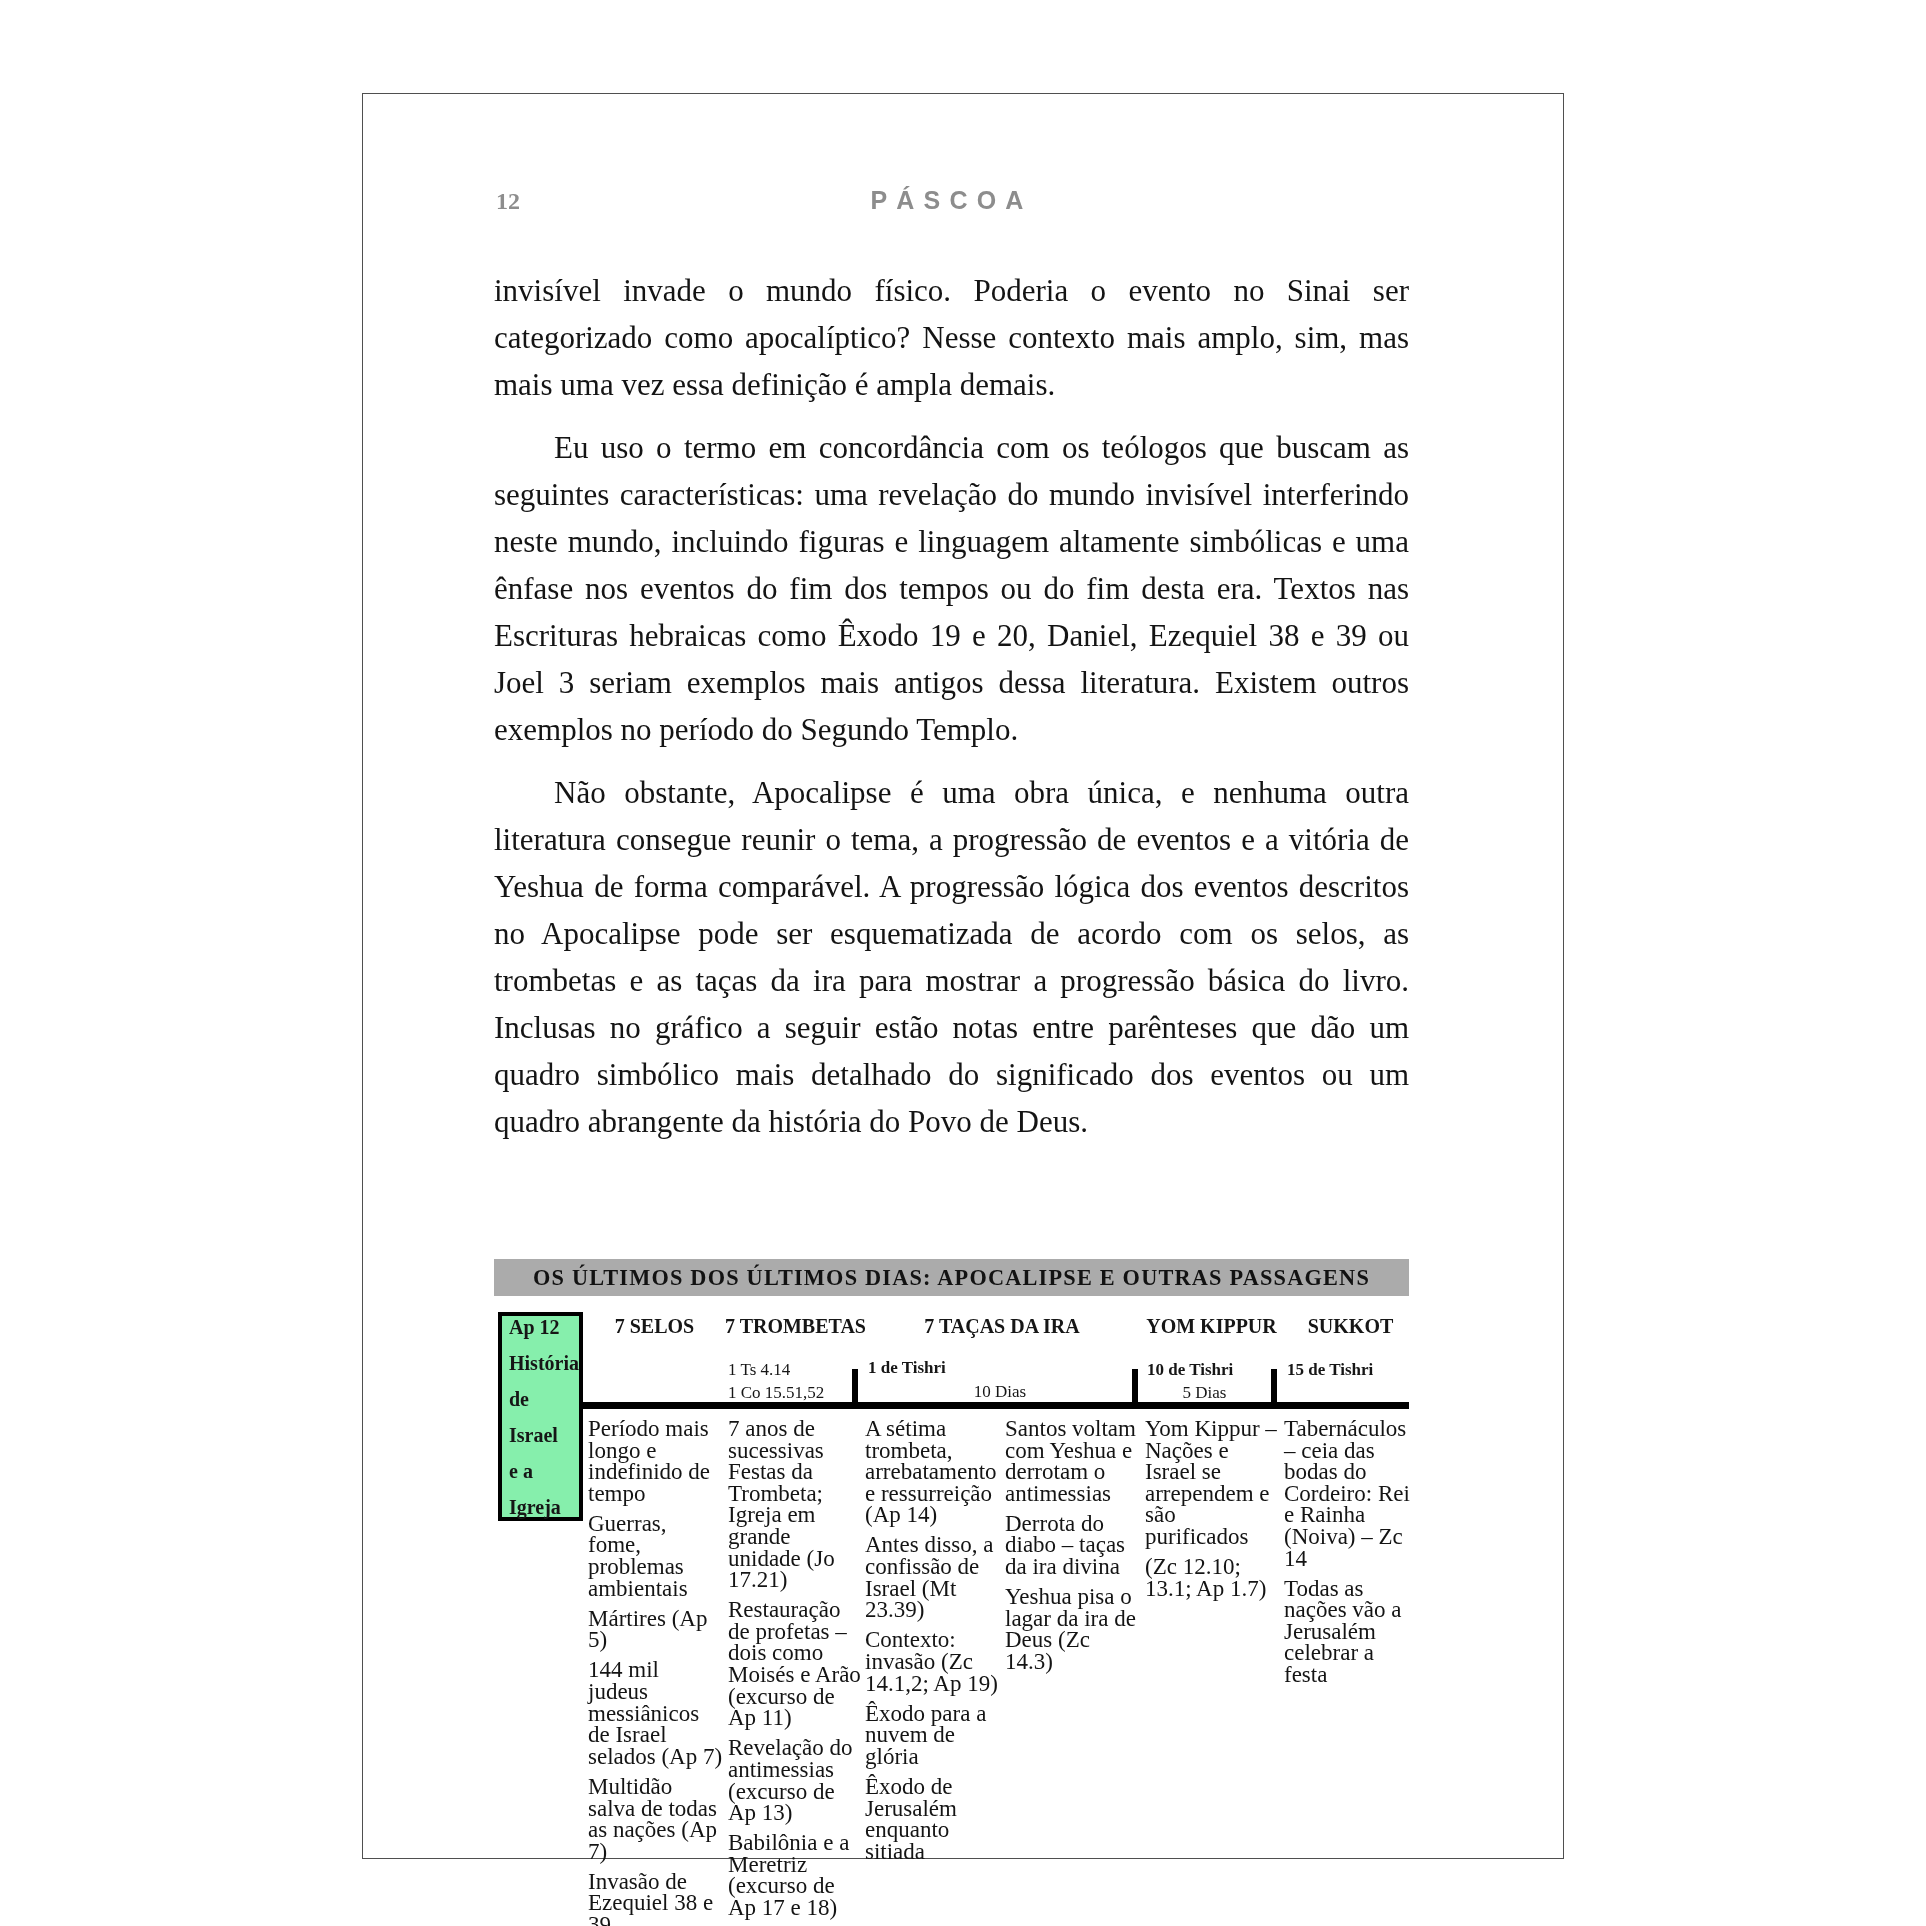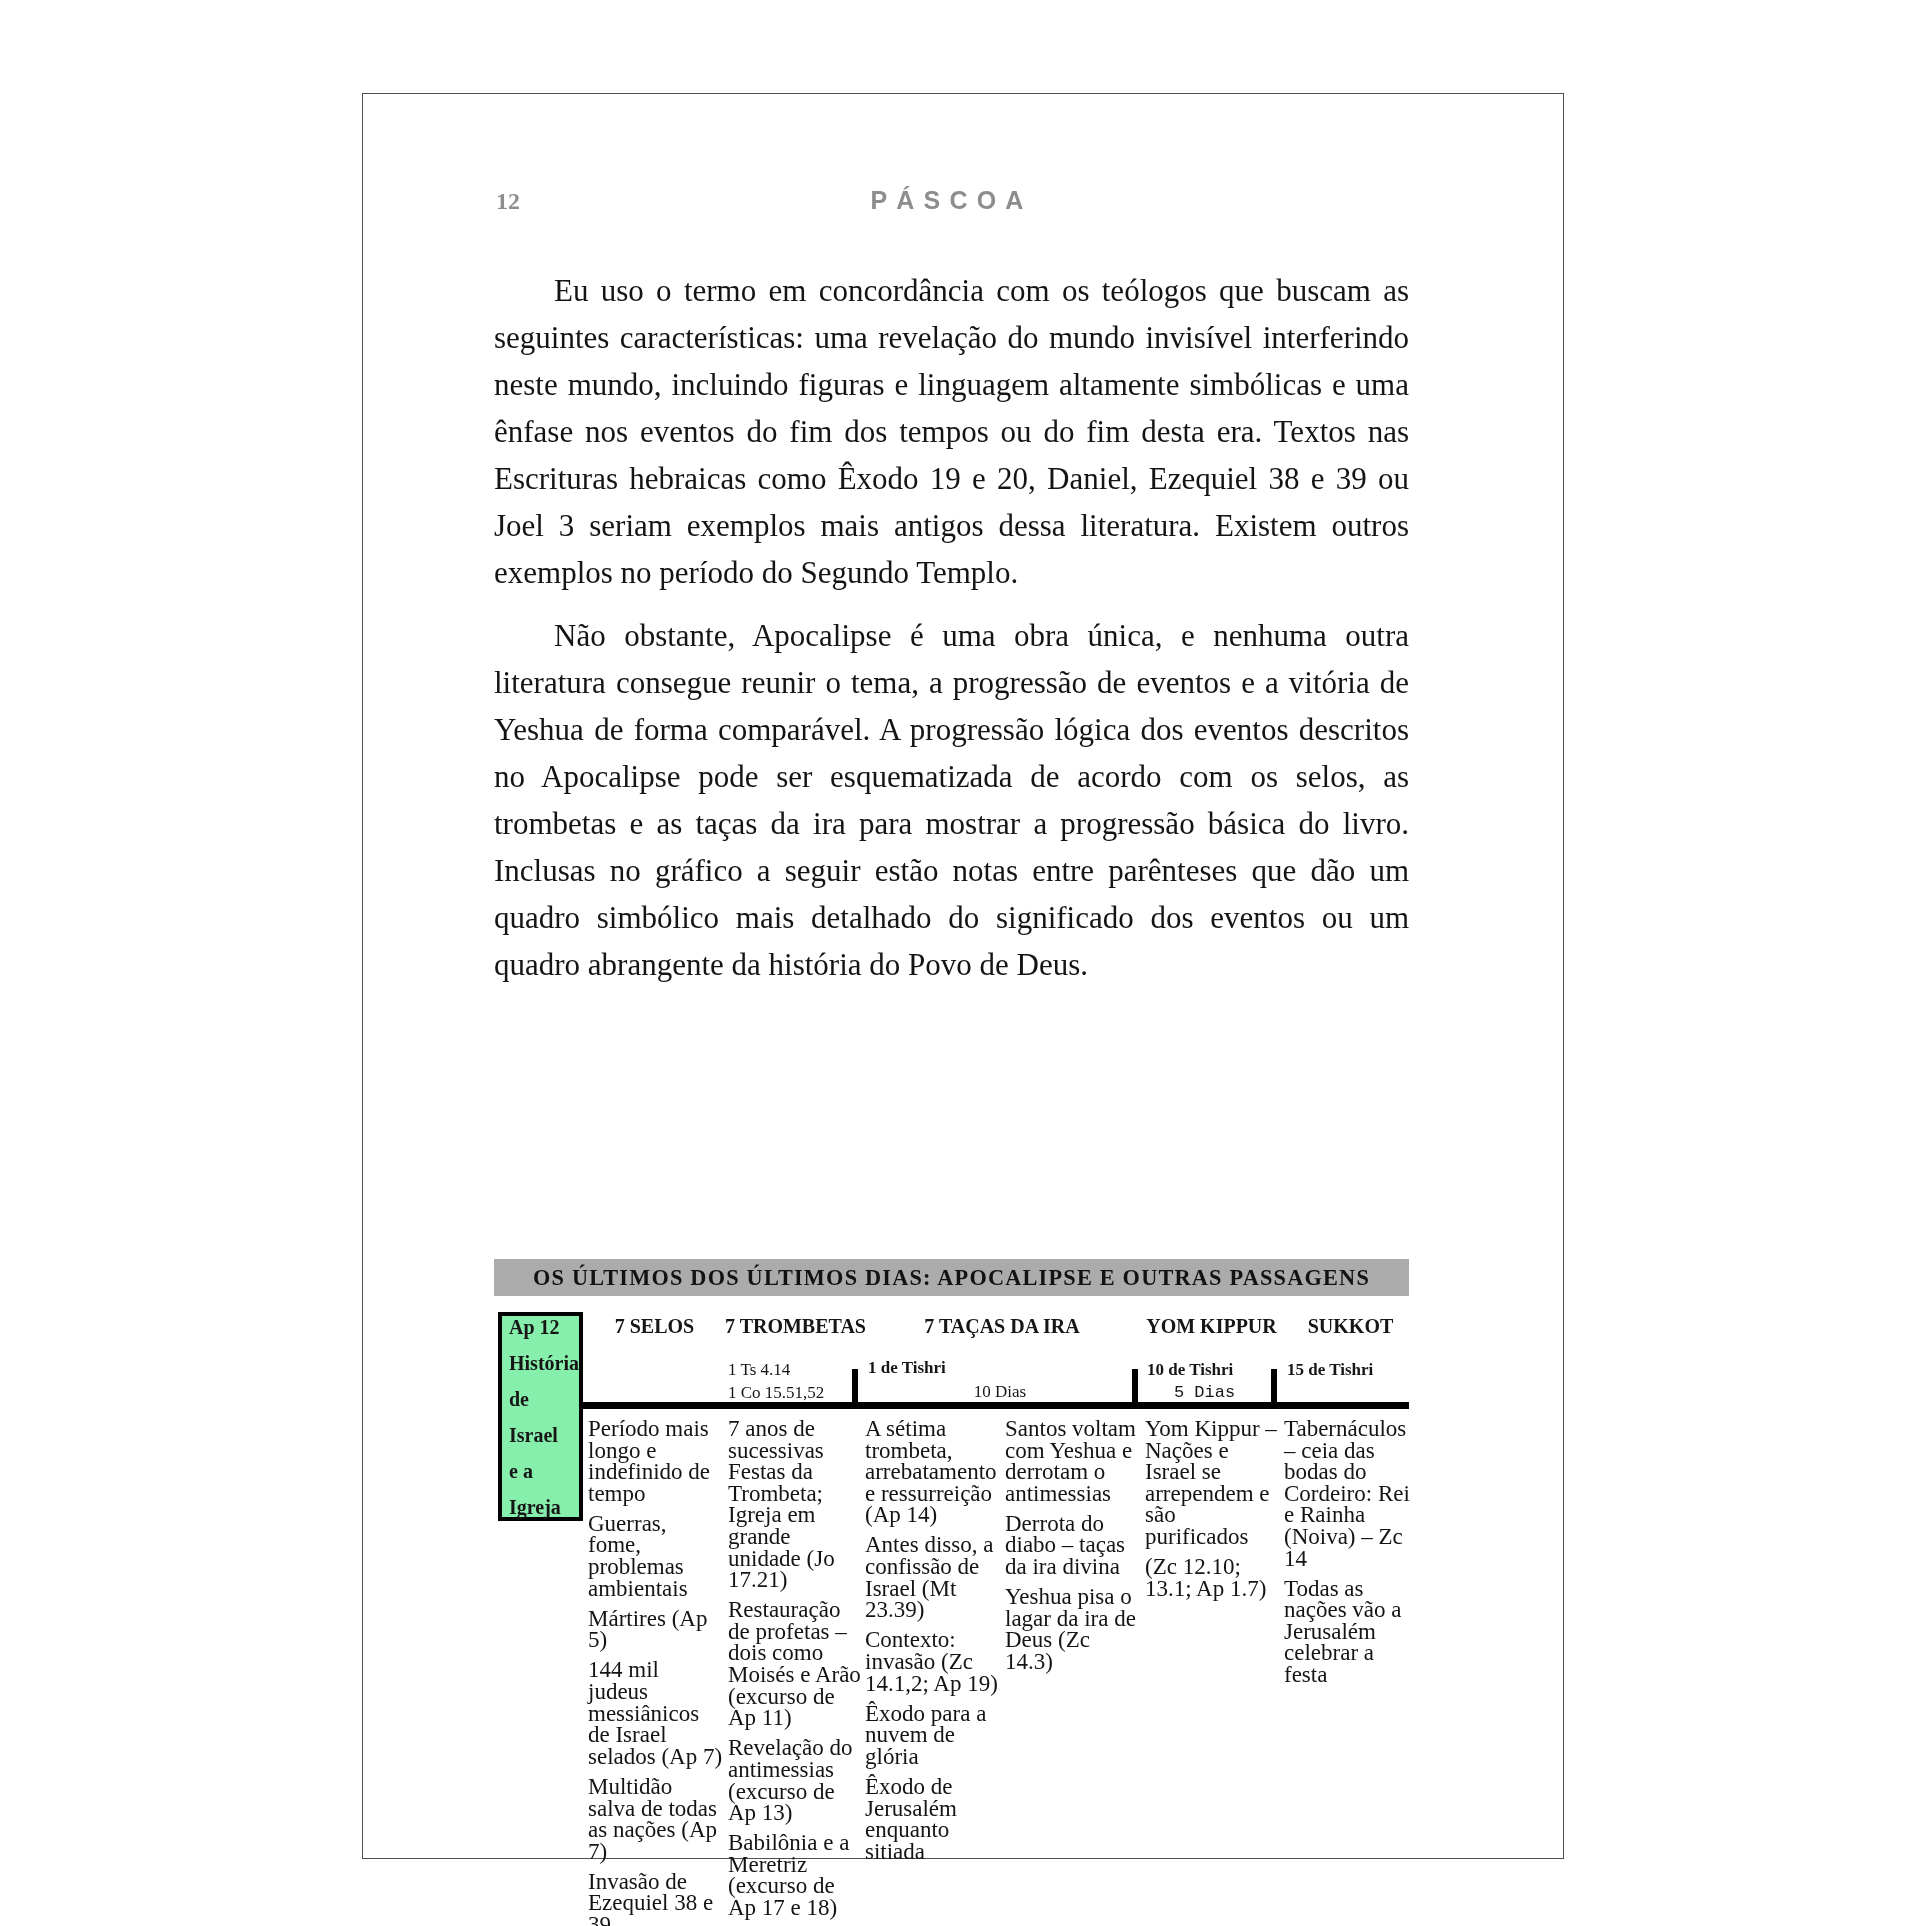--- a/index.html
+++ b/index.html
@@ -36,39 +36,40 @@
   .h-yomkippur{left:774px;width:149px;}
   .h-sukkot{left:913px;width:149px;}
 
   .tlref{position:absolute;left:365px;top:1264px;font-size:17px;line-height:23px;}
   .tlmark{position:absolute;font-weight:bold;font-size:17px;white-space:nowrap;}
   .m1{left:505px;top:1264px;}
   .m2{left:784px;top:1266px;}
   .m3{left:924px;top:1266px;}
   .tlspan{position:absolute;font-size:17px;text-align:center;}
   .s10{left:502px;top:1288px;width:270px;}
-  .s5{left:772px;top:1289px;width:139px;font-family:Liberation Mono, monospace;}
+  .s5{left:772px;top:1289px;width:139px;}
   .tick{position:absolute;top:1275px;width:6.2px;height:38px;background:#000;}
   .t1{left:489px;} .t2{left:769px;} .t3{left:908px;}
   .rule{position:absolute;left:218px;top:1308px;width:828px;height:7px;background:#000;}
 
   .tcol{position:absolute;top:1324px;width:136px;font-size:23px;line-height:21.6px;color:#141414;}
   .c1{left:225px;} .c2{left:365px;} .c3{left:502px;} .c4{left:642px;} .c5{left:782px;} .c6{left:921px;}
   .tcol .item{margin:0 0 8.5px 0;}
 </style>
 </head>
 <body>
 
 <div class="canvas">
   <div class="page">
 
     <div class="pagenum">12</div>
     <div class="runhead">PÁSCOA</div>
 
     <div class="bodytext">
+      <p class="noindent">invisível invade o mundo físico. Poderia o evento no Sinai ser categorizado como apocalíptico? Nesse contexto mais amplo, sim, mas mais uma vez essa definição é ampla demais.</p>
       <p>Eu uso o termo em concordância com os teólogos que buscam as seguintes características: uma revelação do mundo invisível interferindo neste mundo, incluindo figuras e linguagem altamente simbólicas e uma ênfase nos eventos do fim dos tempos ou do fim desta era. Textos nas Escrituras hebraicas como Êxodo 19 e 20, Daniel, Ezequiel 38 e 39 ou Joel 3 seriam exemplos mais antigos dessa literatura. Existem outros exemplos no período do Segundo Templo.</p>
       <p>Não obstante, Apocalipse é uma obra única, e nenhuma outra literatura consegue reunir o tema, a progressão de eventos e a vitória de Yeshua de forma comparável. A progressão lógica dos eventos descritos no Apocalipse pode ser esquematizada de acordo com os selos, as trombetas e as taças da ira para mostrar a progressão básica do livro. Inclusas no gráfico a seguir estão notas entre parênteses que dão um quadro simbólico mais detalhado do significado dos eventos ou um quadro abrangente da história do Povo de Deus.</p>
     </div>
 
     <div class="banner">OS ÚLTIMOS DOS ÚLTIMOS DIAS: APOCALIPSE E OUTRAS PASSAGENS</div>
 
     <div>
 
       <div class="rowbox">
         <span>Ap 12</span>

